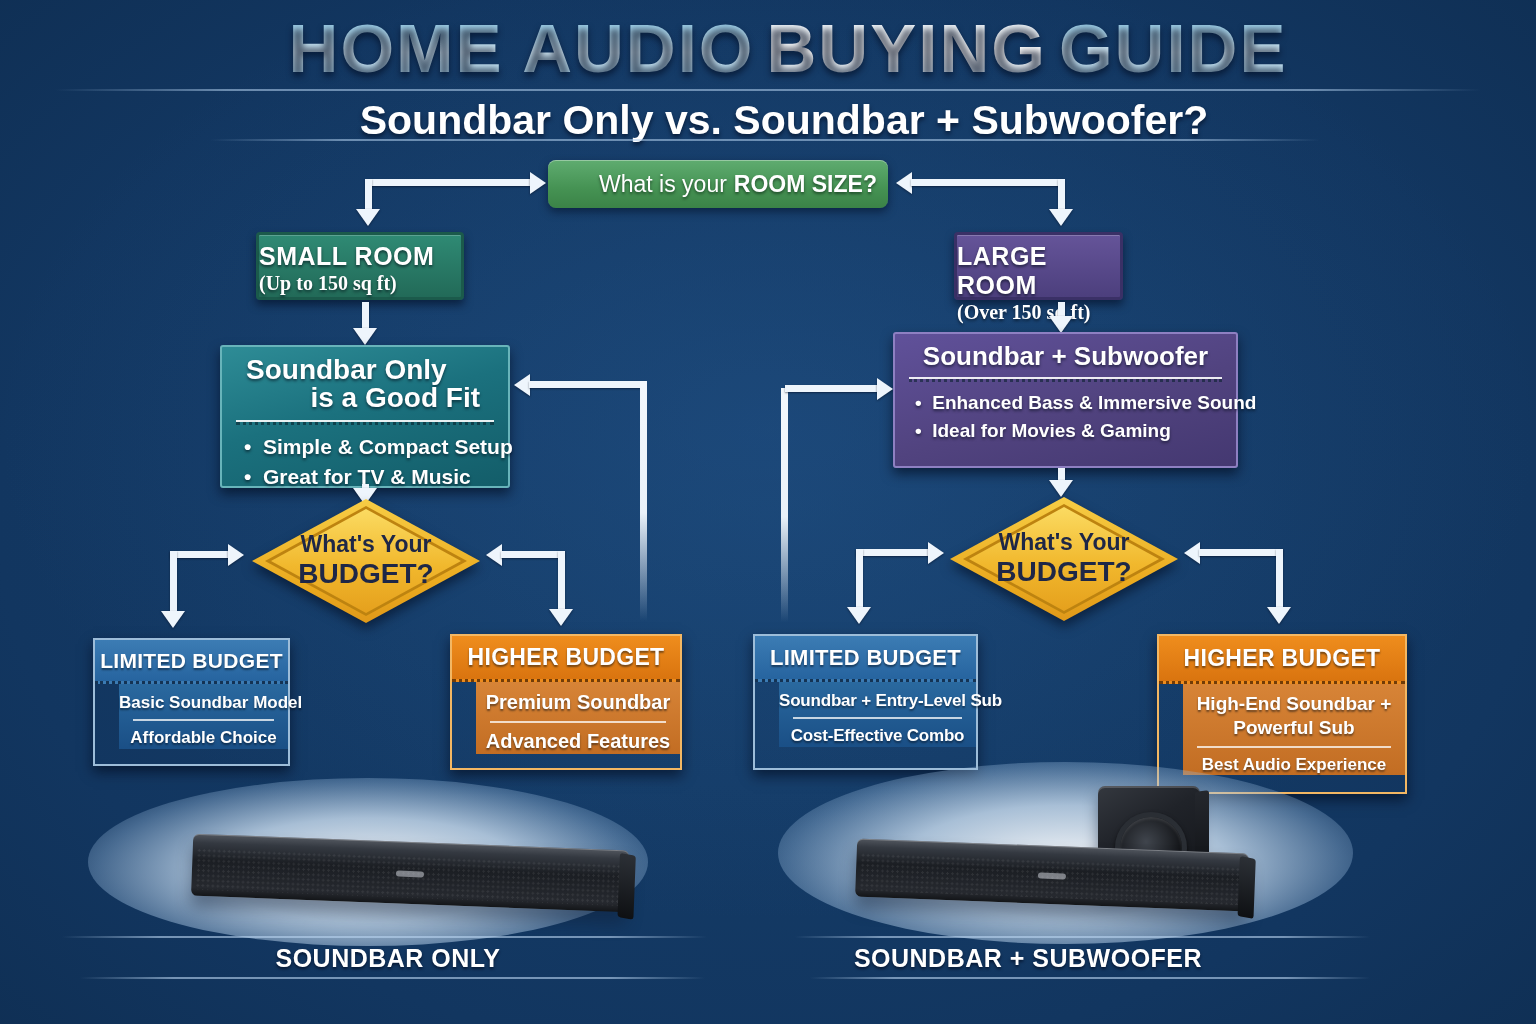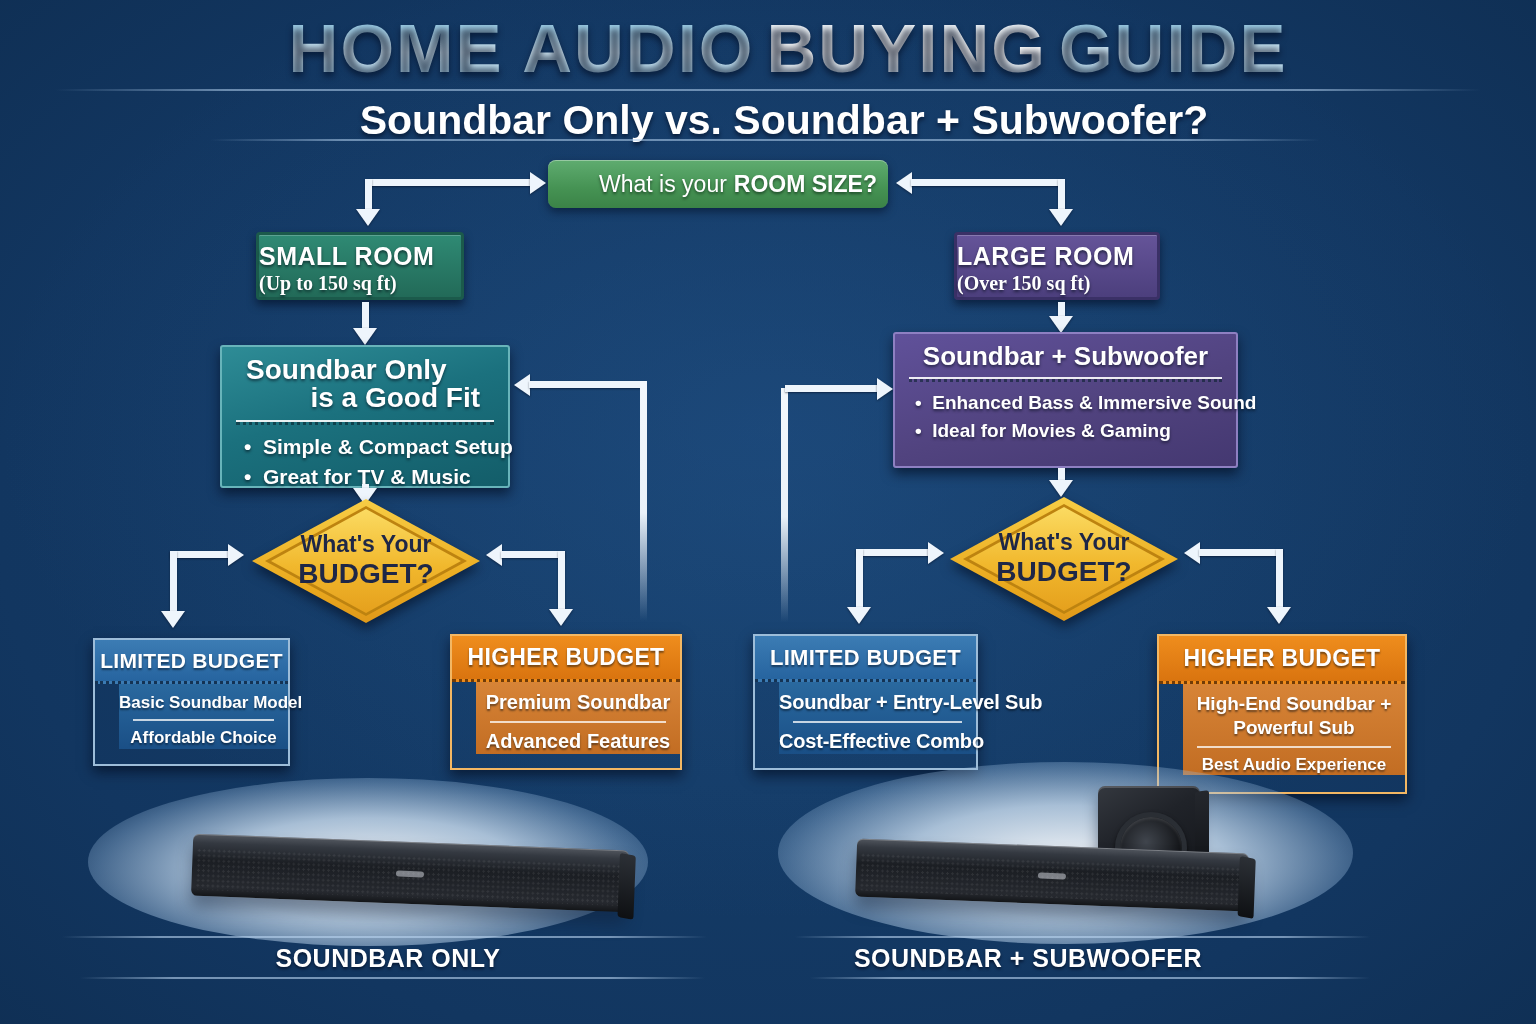--- a/index.html
+++ b/index.html
@@ -52,21 +52,21 @@
   }
   .q-room .em{font-weight:bold;margin-left:7px;}
   
   .room{
     border-radius:4px;text-align:left;padding-top:7px;
     box-shadow:0 5px 9px rgba(0,10,30,.55), inset 0 1px 0 rgba(255,255,255,.22);
     text-shadow:0 2px 3px rgba(0,10,20,.6);
   }
   .room-small{left:256px;top:232px;width:208px;height:68px;
     background:linear-gradient(180deg,#2f8a74 0%,#226a58 100%);border:3px solid #1b5a4b;}
-  .room-large{left:954px;top:232px;width:206px;height:68px;
+  .room-large{left:954px;top:232px;width:169px;height:68px;
     background:linear-gradient(180deg,#655499 0%,#4c3f7d 100%);border:3px solid #3a3066;}
   .room .r-title{font-size:25px;font-weight:bold;letter-spacing:.5px;}
   .room .r-sub{font-size:20px;font-weight:bold;margin-top:1px;font-family:Liberation Serif, serif;}
   
   .rec{
     border-radius:3px;box-shadow:0 6px 12px rgba(0,8,25,.6);
     text-shadow:0 2px 3px rgba(0,10,20,.55);
   }
   .rec-teal{left:220px;top:345px;width:290px;height:143px;
     background:linear-gradient(165deg,#2e8c96 0%,#1b717e 45%,#135d69 100%);
@@ -115,21 +115,21 @@
     border-bottom:3px dotted rgba(60,25,0,.7);}
   .budget-orange .bd{background:linear-gradient(180deg,#d78437 0%,#c26d23 100%);}
   .bx-llim{left:93px;top:638px;width:197px;height:128px;}
   .bx-llim .hd{height:44px;font-size:21px;}
   .bx-llim .b-item{font-size:17px;}
   .bx-lhi{left:450px;top:634px;width:232px;height:136px;}
   .bx-lhi .hd{height:46px;font-size:23px;}
   .bx-lhi .b-item{font-size:20px;}
   .bx-rlim{left:753px;top:634px;width:225px;height:136px;}
   .bx-rlim .hd{height:46px;font-size:22px;}
-  .bx-rlim .b-item{font-size:20px;letter-spacing:-.2px;}
+  .bx-rlim .b-item{font-size:17px;letter-spacing:-.2px;}
   .bx-rhi{left:1157px;top:634px;width:250px;height:160px;}
   .bx-rhi .hd{height:48px;font-size:23px;}
   .bx-rhi .b-item{font-size:19px;white-space:normal;padding:0 10px;}
   .bx-rhi .b-item.small{font-size:17px;}
   
   .seg{position:absolute;background:#eef5fc;box-shadow:0 1px 2px rgba(0,8,25,.5);}
   .seg.fade{background:linear-gradient(180deg,#f3f8fd 0%,#e9f1f9 55%,rgba(233,241,249,0) 100%);box-shadow:none;}
   .ah{position:absolute;width:0;height:0;filter:drop-shadow(0 1px 1px rgba(0,8,25,.5));}
   .ah-down{border-left:12px solid transparent;border-right:12px solid transparent;border-top:17px solid #eef5fc;}
   .ah-right{border-top:11px solid transparent;border-bottom:11px solid transparent;border-left:16px solid #eef5fc;}

